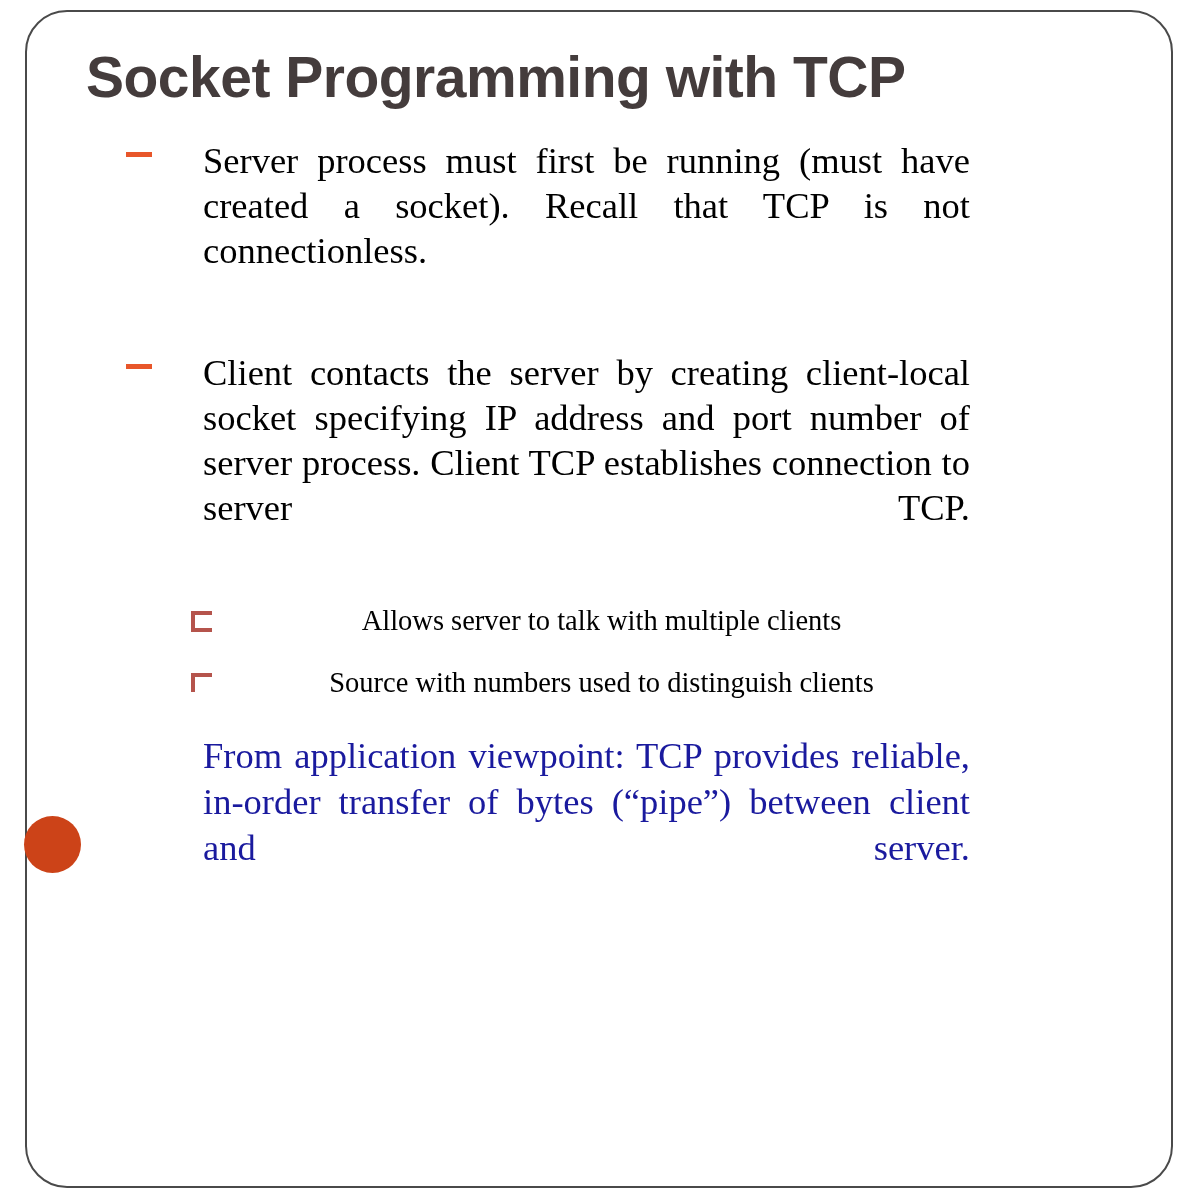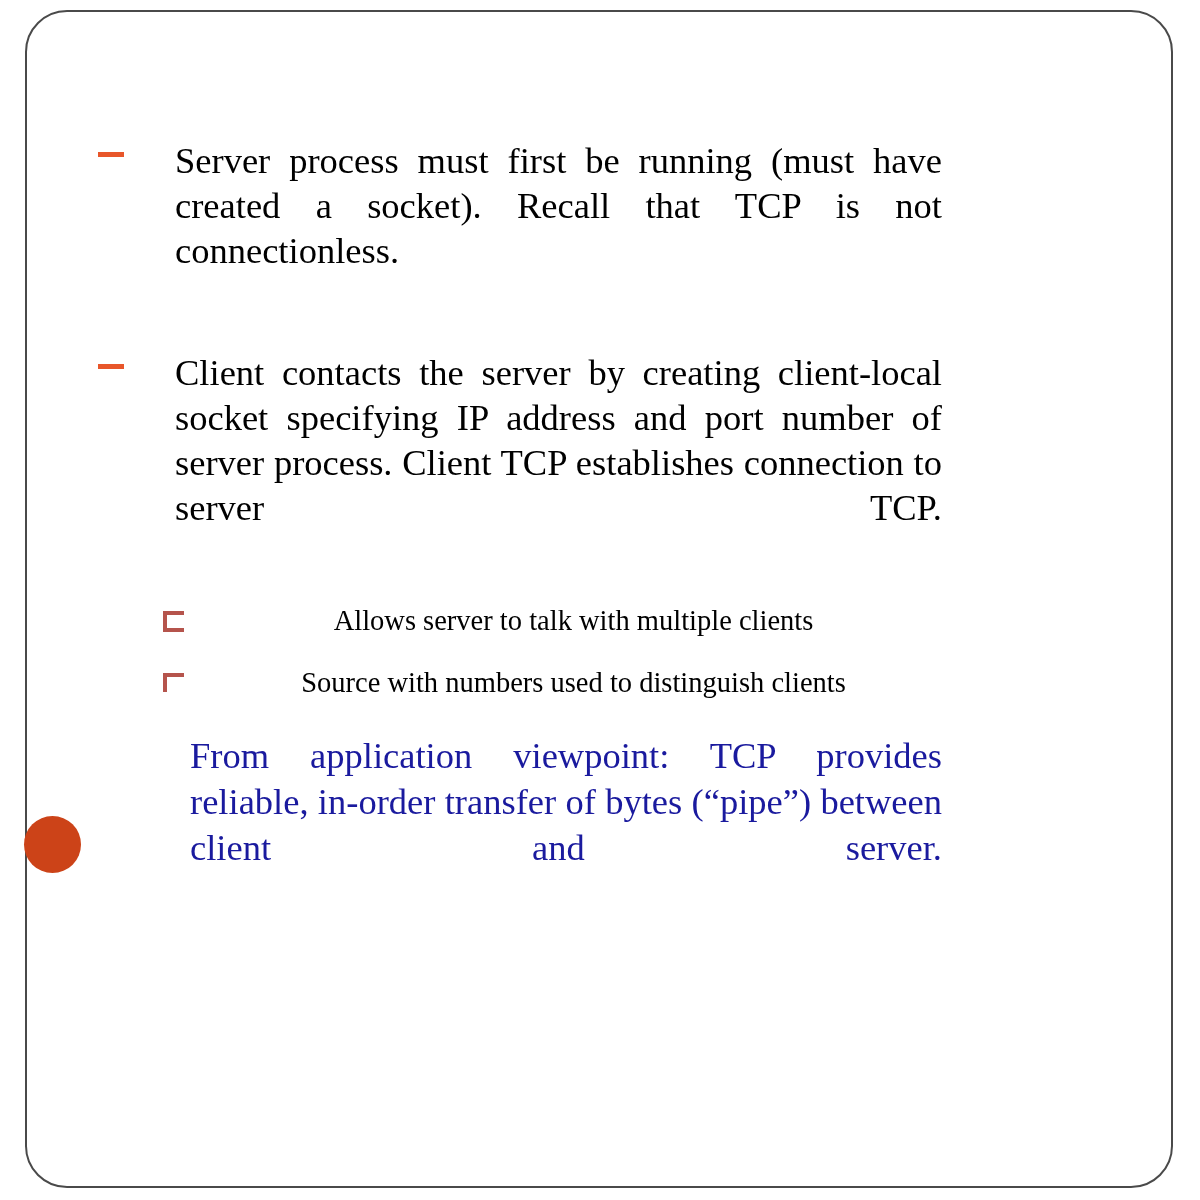--- a/index.html
+++ b/index.html
@@ -45,20 +45,21 @@
     letter-spacing: -0.5px;
     white-space: nowrap;
   }
 
   
   .body-area {
     position: absolute;
     left: 0;
     top: 138px;
     width: 1002px;
+    padding-left: 28px;
   }
 
   
   .l1 {
     position: relative;
     margin: 0 0 14px 0;
     padding: 0 60px 0 175px;
   }
   .l1 .marker {
     position: absolute;
@@ -123,21 +124,21 @@
     font-size: 28.5px;
     line-height: 36px;
     color: #000000;
     text-align: center;
   }
 
   
   .blue-block {
     position: relative;
     padding: 0 60px 0 175px;
-    margin: 32px 0 0 15px;
+    margin: 32px 0 0 0;
   }
   .blue-block .txt {
     display: block;
     font-size: 36.5px;
     line-height: 46px;
     color: #1a1a9e;
     text-align: justify;
     text-justify: inter-word;
   }
   .blue-block .txt:after {
@@ -157,20 +158,21 @@
     background: #cc4318;
   }
 </style>
 </head>
 <body>
 
 <div id="slide">
 
   <div class="frame"></div>
 
+  <div class="title">Socket Programming with TCP</div>
 
   <div class="body-area">
 
     <div class="l1" id="p1">
       <span class="marker"></span>
       <span class="txt">Server process must first be running (must have created a socket). Recall that TCP is not connectionless.</span>
     </div>
 
     <div class="l1" id="p2">
       <span class="marker"></span>

